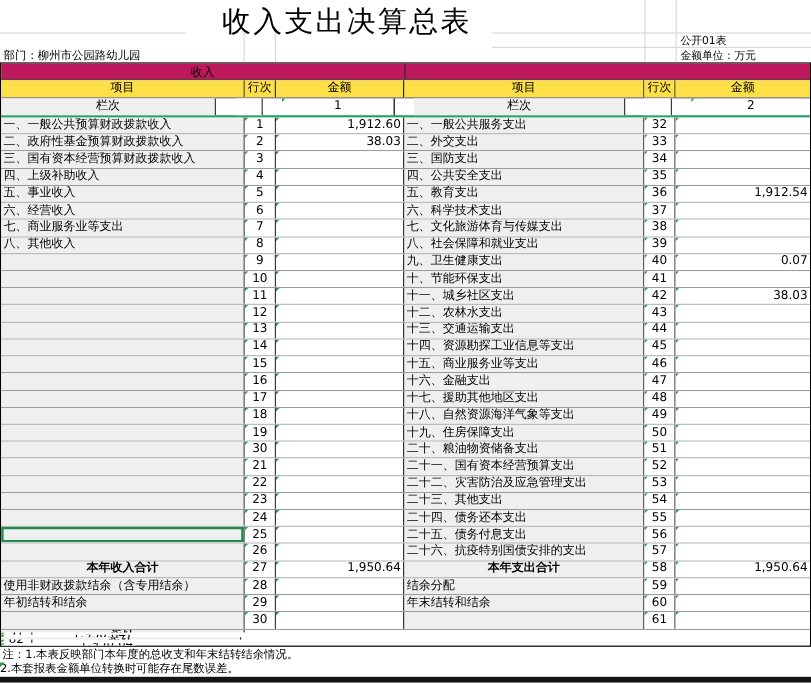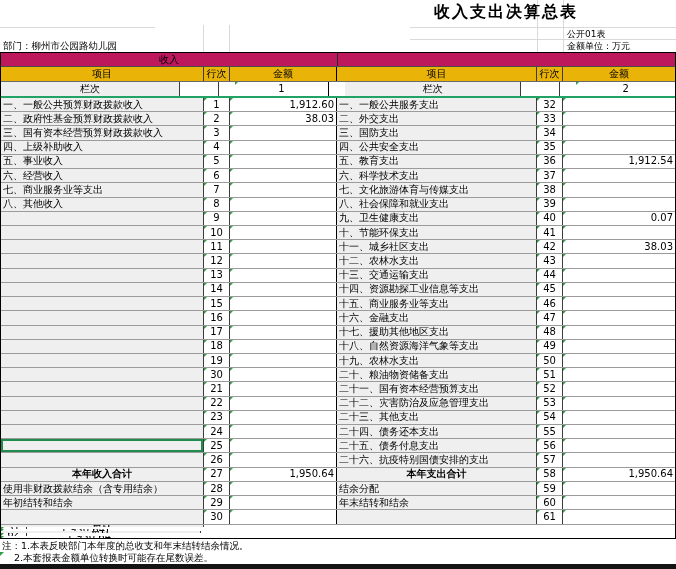--- a/index.html
+++ b/index.html
@@ -3,22 +3,22 @@
 <meta charset="utf-8">
 <style>
   html,body{margin:0;padding:0;background:#888;}
   .screen{
     position:relative;width:676px;height:569px;background:#ffffff;
     font-family:"DejaVu Sans","Liberation Sans",sans-serif;
     color:#000;overflow:hidden;
   }
   
   .title{
-    position:absolute;top:2px;left:0;width:578px;text-align:right;
-    font-size:16px;font-weight:bold;letter-spacing:2px;
+    position:absolute;top:2px;left:0;width:578px;text-align:center;
+    font-size:24px;font-weight:normal;letter-spacing:2px;
   }
   .table-code{position:absolute;top:28px;left:567px;font-size:9px;}
   .department{position:absolute;top:40px;left:3px;font-size:9.5px;}
   .unit{position:absolute;top:40px;left:567px;font-size:9px;}
   .gl{position:absolute;background:#d9d9d9;}
   
   .tbl{
     position:absolute;top:52px;left:0;width:676px;height:487px;
     border:1px solid #000;box-sizing:border-box;
     display:flex;flex-direction:column;font-size:10px;
@@ -32,33 +32,33 @@
   .lanci .item{background:#efefef;text-align:center;padding:0;justify-content:center;}
   .rows{flex:1;display:flex;flex-direction:column;}
   .row{flex:1;display:flex;border-bottom:1px solid #9b9b9b;min-height:0;}
   .row:last-child{border-bottom:none;flex-direction:column;}
   .cell{
     position:relative;box-sizing:border-box;display:flex;align-items:center;
     border-right:1px solid #3c3c3c;overflow:hidden;white-space:nowrap;
     line-height:1;
   }
   .c0{width:203px}.c1{width:26px}.c2{width:107px}.c3{width:200px}.c4{width:26px}.c5{width:112px;border-right:none;}
-  .hcell{justify-content:center;background:#eab308;}
+  .hcell{justify-content:center;background:#fde047;}
   .item{background:#efefef;padding-left:2px;}
   .ln{justify-content:center;background:#fff;}
   .amt{justify-content:flex-end;background:#fff;padding-right:2px;}
   .mid{border-right:1px solid #000;}
   .emph .item{justify-content:center;font-weight:bold;padding-left:0;}
   .selected{box-shadow:inset 0 0 0 2px #1f8b4c;}
   .tri{position:absolute;top:0;left:0;width:0;height:0;
        border-top:3px solid #2f9e44;border-right:3px solid transparent;}
   
   .notes{position:absolute;top:540px;left:0;width:584px;font-size:9.5px;}
   .note1{position:relative;height:12px;line-height:12px;padding-left:2px;}
-  .note2{position:relative;height:12px;line-height:12px;padding-left:14px;}
+  .note2{position:relative;height:12px;line-height:12px;}
   .note-flag{position:absolute;top:0;left:0;width:0;height:0;
        border-top:4px solid #2f9e44;border-right:4px solid transparent;}
   .bottom-bar{position:absolute;top:564px;left:0;width:676px;height:5px;background:#141414;}
 </style>
 </head>
 <body>
 
 <div class="screen">
 
   <div class="gl" style="left:0;top:27px;width:155px;height:1px;"></div>
@@ -543,21 +543,21 @@
           </div>
           <div class="cell ln c1">
             <i class="tri"></i>
             <span>19</span>
           </div>
           <div class="cell amt c2 mid">
             <i class="tri"></i>
             <span></span>
           </div>
           <div class="cell item c3">
-            <span>十九、农林水支出</span>
+            <span>十九、住房保障支出</span>
           </div>
           <div class="cell ln c4">
             <i class="tri"></i>
             <span>50</span>
           </div>
           <div class="cell amt c5">
             <i class="tri"></i>
             <span></span>
           </div>
         </div>

